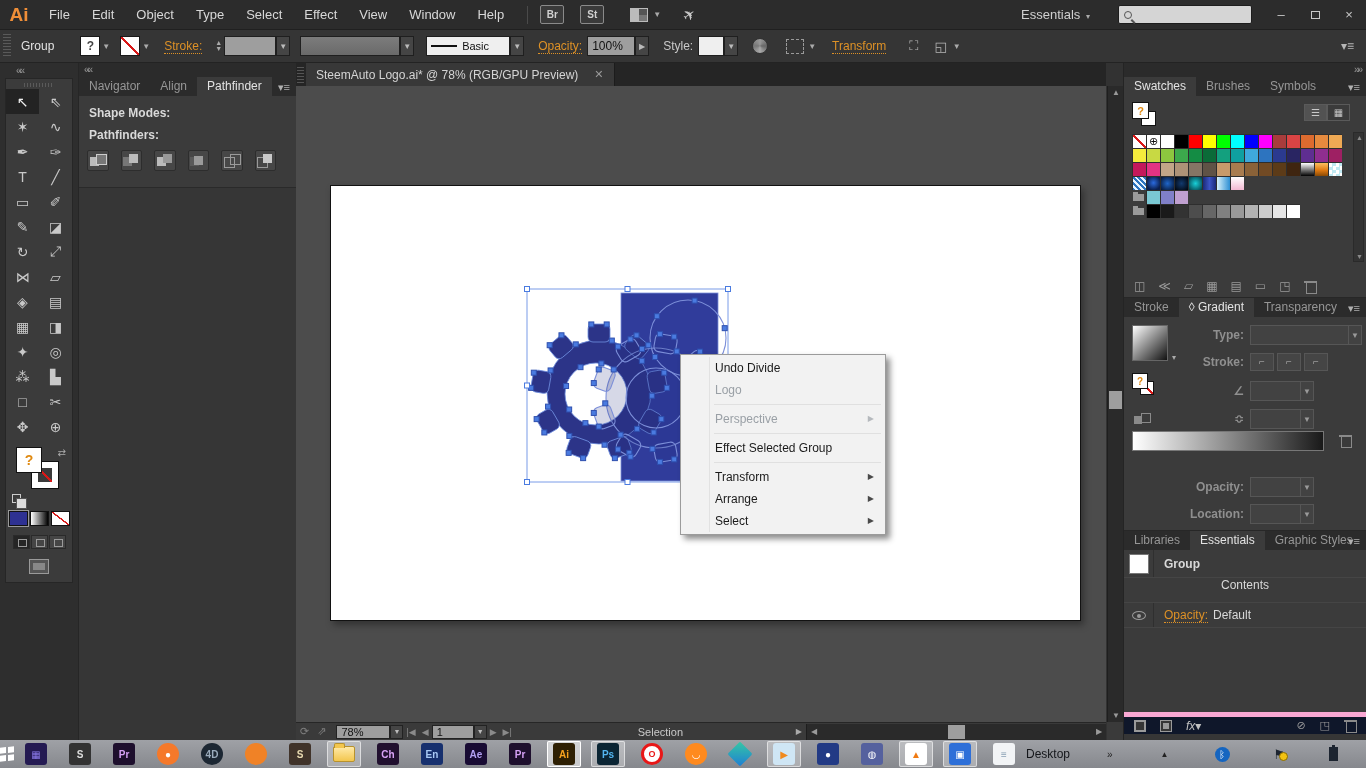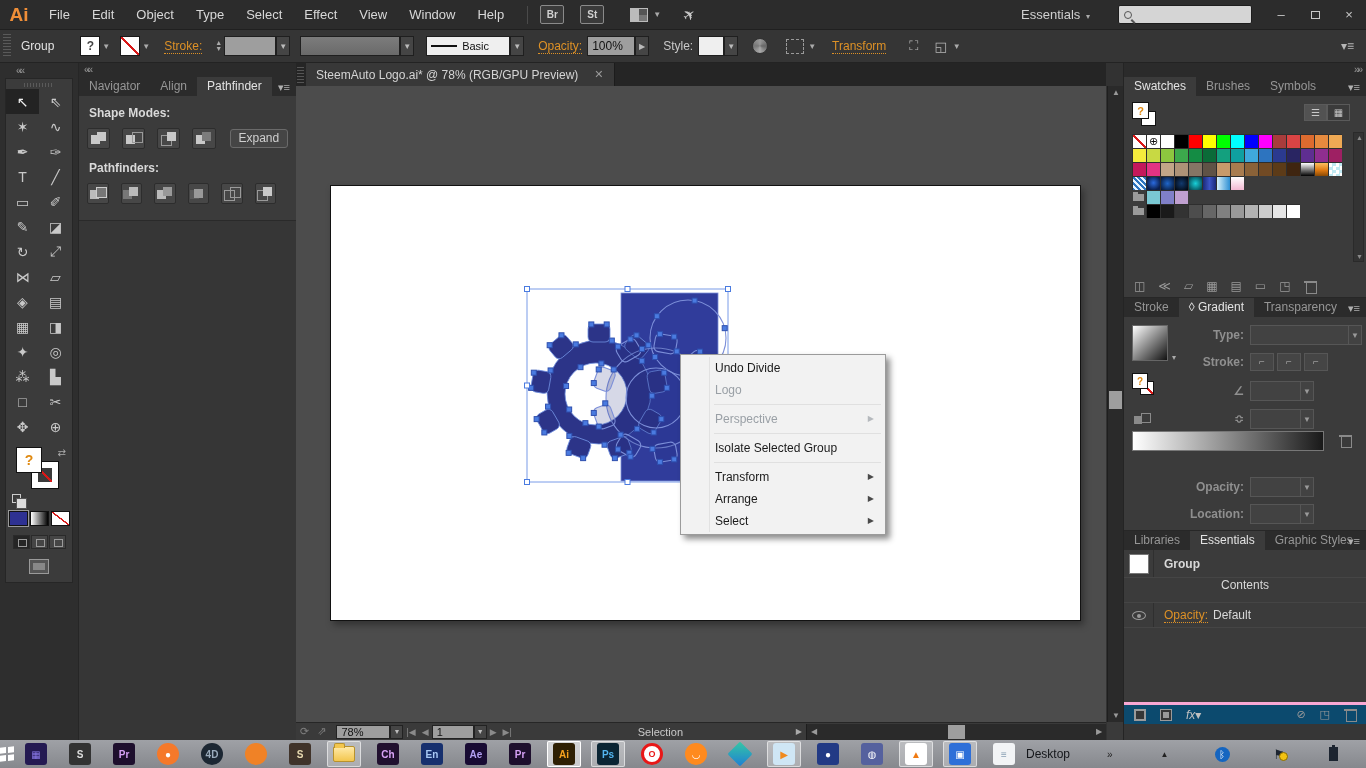--- a/index.html
+++ b/index.html
@@ -230,22 +230,22 @@
   .trash::after { content:""; position:absolute; left:0; top:1px; width:13px; height:2px; background:#8a8a8a; }
   #grad-trash { position:absolute; right:14px; top:117px; }
 
   #appearance-body { height:168px; color:#d9d9d9; }
   .ap-row { display:flex; align-items:center; border-bottom:1px solid #454545; padding-left:10px; }
   .ap-gutter { width:30px; align-self:stretch; border-right:1px solid #2f2f2f; display:flex;
     align-items:center; justify-content:center; margin-right:10px; }
   .eye { width:14px; height:9px; border:1px solid #999; border-radius:50%; position:relative; }
   .eye::after { content:""; position:absolute; left:4px; top:2px; width:4px; height:4px; border-radius:50%; background:#999; }
   #ap-thumb { width:20px; height:20px; background:#fff; border:1px solid #777; }
-  #appearance-footer { position:absolute; left:0; bottom:16px; width:243px; height:22px; background:#0c4a6e;
-    border-top:3px solid #f9a8d4; display:flex; align-items:center; gap:14px; padding:0 10px;
+  #appearance-footer { position:absolute; left:0; bottom:6px; width:243px; height:22px; background:#0f172a;
+    border-top:5px solid #f9a8d4; display:flex; align-items:center; gap:14px; padding:0 10px;
     color:#9a9a9a; font-size:11px; }
   .apf-sq { width:12px; height:12px; border:2px solid #9a9a9a; background:#363636; }
   .apf-sq.inner { border-width:1px; position:relative; }
   .apf-sq.inner::after { content:""; position:absolute; left:2px; top:2px; width:6px; height:6px; background:#9a9a9a; }
   .fx { font-style:italic; color:#c0c0c0; font-size:12px; }
 
   
   #taskbar { position:absolute; left:0; top:740px; width:1366px; height:28px;
     background:linear-gradient(180deg,#9fa1a6,#86888d); display:flex; align-items:center; }
   #start-btn { width:34px; height:28px; display:flex; align-items:center; justify-content:center; }
@@ -419,35 +419,20 @@
         <span class="collapse-chevrons">««</span>
       </div>
       <div class="tab-row" id="left-tabs">
           <span class="ptab">Navigator</span>
           <span class="ptab">Align</span>
           <span class="ptab active">Pathfinder</span>
           <span class="panel-menu-btn">▾≡</span>
         </div>
       <div id="pathfinder-body">
         <div class="pf-section-label">Shape Modes:</div>
-        <div class="pf-row" id="shape-modes-row">
-            <span class="pf-btn">
-              <span class="pfi pfi-unite"></span>
-            </span>
-            <span class="pf-btn">
-              <span class="pfi pfi-minus-front"></span>
-            </span>
-            <span class="pf-btn">
-              <span class="pfi pfi-intersect"></span>
-            </span>
-            <span class="pf-btn">
-              <span class="pfi pfi-exclude"></span>
-            </span>
-            <span id="expand-btn">Expand</span>
-          </div>
         <div class="pf-section-label">Pathfinders:</div>
         <div class="pf-row" id="pathfinders-row" style="margin-bottom:2px;">
             <span class="pf-btn">
               <span class="pfi pfi-divide"></span>
             </span>
             <span class="pf-btn">
               <span class="pfi pfi-trim"></span>
             </span>
             <span class="pf-btn">
               <span class="pfi pfi-merge"></span>
@@ -578,21 +563,21 @@
             <rect x="329" y="393.5" width="5" height="5" fill="#ffffff" stroke="#4A7BE0" stroke-width="1"></rect>
             <rect x="429.5" y="393.5" width="5" height="5" fill="#ffffff" stroke="#4A7BE0" stroke-width="1"></rect>
           </svg>
 
         <div id="ctx-menu" style="z-index: 5;">
             <div class="mi"><span class="lab">Undo Divide</span></div>
             <div class="mi disabled"><span class="lab">Logo</span></div>
             <div class="mi-sep"></div>
             <div class="mi disabled"><span class="lab">Perspective</span><span class="arrow">▶</span></div>
             <div class="mi-sep"></div>
-            <div class="mi"><span class="lab">Isolate Selected Group</span></div>
+            <div class="mi"><span class="lab">Effect Selected Group</span></div>
             <div class="mi-sep"></div>
             <div class="mi"><span class="lab">Transform</span><span class="arrow">▶</span></div>
             <div class="mi"><span class="lab">Arrange</span><span class="arrow">▶</span></div>
             <div class="mi"><span class="lab">Select</span><span class="arrow">▶</span></div>
           </div>
       </div>
       <div id="statusbar">
         <span class="sb-icon">⟳</span>
         <span class="sb-icon">⇗</span>
         <span class="sb-field" style="width:54px; margin-left:6px;">78%</span>

